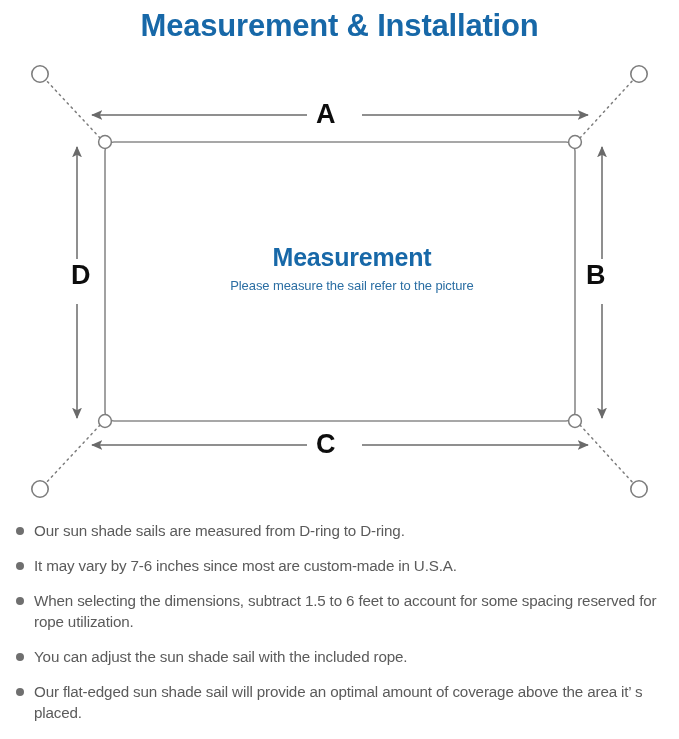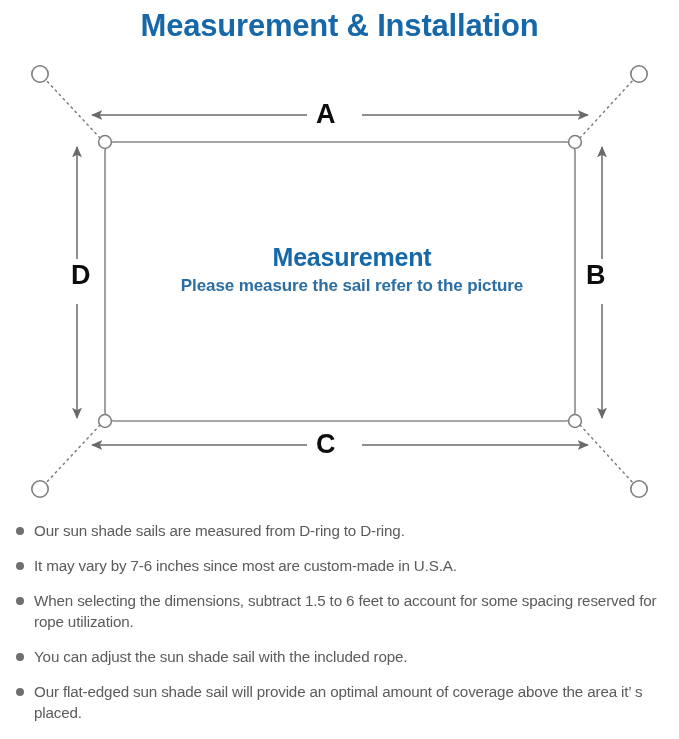--- a/index.html
+++ b/index.html
@@ -58,22 +58,22 @@
     font-family: "Liberation Sans", sans-serif;
     font-size: 25px;
     font-weight: bold;
     color: #1768a8;
     line-height: 30px;
     letter-spacing: -0.2px;
   }
   #center-sub {
     margin-top: 5px;
     font-family: "Liberation Sans", sans-serif;
-    font-size: 17px;
-    font-weight: bold;
+    font-size: 13px;
+    font-weight: normal;
     color: #2b6ea3;
     line-height: 18px;
     letter-spacing: -0.1px;
   }
 
   .dim-label {
     position: absolute;
     font-family: "Liberation Sans", sans-serif;
     font-weight: bold;
     font-size: 27px;

